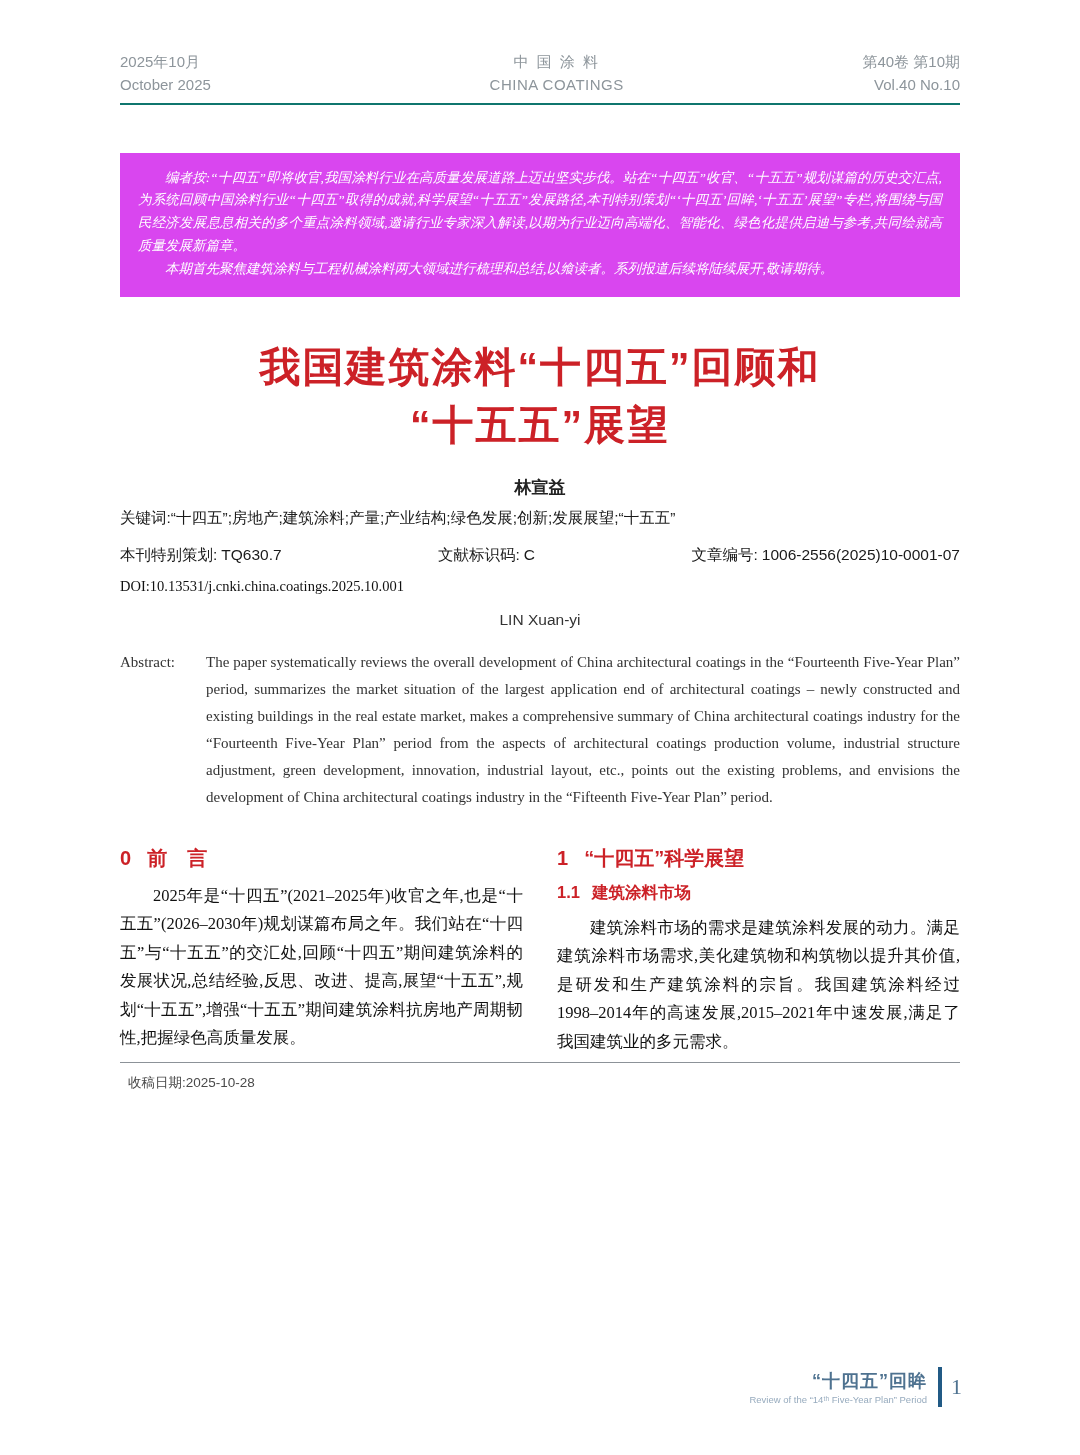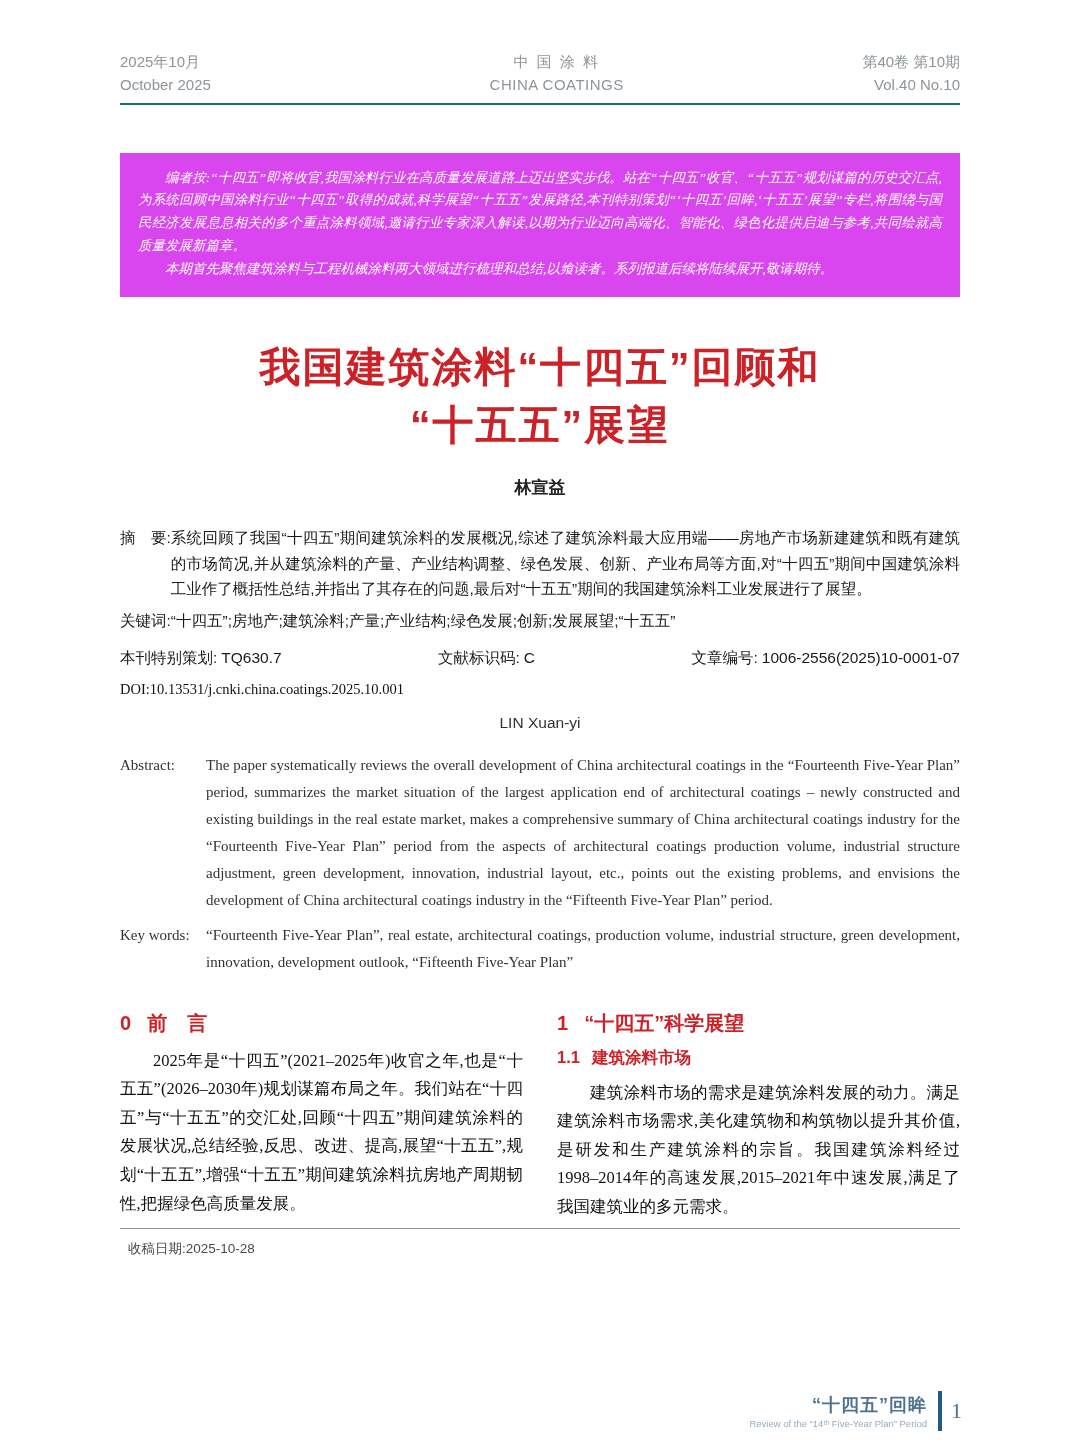--- a/index.html
+++ b/index.html
@@ -79,21 +79,21 @@
     font-size:16.5px; line-height:1.73; text-align:justify;
     text-indent:2em; color:#111;
   }
 
   
   .foot-rule { margin-top:6px; border-top:1.5px solid #8c9298; }
   .footnotes { padding:8px 0 0 8px; font-size:13.5px; color:#4a4a4a; line-height:1.85; }
 
   
   .page-footer {
-    position:absolute; right:118px; bottom:24px;
+    position:absolute; right:118px; bottom:48px;
     display:flex; align-items:center;
   }
   .pf-text { text-align:right; }
   .pf-cn { color:#4e7290; font-size:18px; font-weight:bold; letter-spacing:1px; }
   .pf-en { color:#97abbe; font-size:9.5px; margin-top:1px; }
   .pf-bar { width:4px; height:40px; background:#215a85; margin:0 9px 0 11px; }
   .pf-num { color:#4e7290; font-size:22px; font-family:"Liberation Serif", serif; }
 </style>
 </head>
 <body>
@@ -120,24 +120,20 @@
     <p>本期首先聚焦建筑涂料与工程机械涂料两大领域进行梳理和总结,以飨读者。系列报道后续将陆续展开,敬请期待。</p>
   </section>
 
   <h1 class="title-cn">
     <div>我国建筑涂料“十四五”回顾和</div>
     <div>“十五五”展望</div>
   </h1>
 
   <div class="author-cn">林宣益</div>
 
-  <div class="abstract-cn hang">
-    <span class="hang-label">摘　要:</span>
-    <span class="hang-text">系统回顾了我国“十四五”期间建筑涂料的发展概况,综述了建筑涂料最大应用端——房地产市场新建建筑和既有建筑的市场简况,并从建筑涂料的产量、产业结构调整、绿色发展、创新、产业布局等方面,对“十四五”期间中国建筑涂料工业作了概括性总结,并指出了其存在的问题,最后对“十五五”期间的我国建筑涂料工业发展进行了展望。</span>
-  </div>
 
   <div class="keywords-cn hang">
     <span class="hang-label">关键词:</span>
     <span class="hang-text">“十四五”;房地产;建筑涂料;产量;产业结构;绿色发展;创新;发展展望;“十五五”</span>
   </div>
 
   <div class="meta-row">
     <span>
       <span>本刊特别策划:</span><span class="v">TQ630.7</span>
     </span>
@@ -152,24 +148,20 @@
   <div class="doi">DOI:10.13531/j.cnki.china.coatings.2025.10.001</div>
 
 
   <div class="author-en">LIN Xuan-yi</div>
 
   <div class="abstract-en hang">
     <span class="hang-label">Abstract:</span>
     <span class="hang-text">The paper systematically reviews the overall development of China architectural coatings in the “Fourteenth Five-Year Plan” period, summarizes the market situation of the largest application end of architectural coatings – newly constructed and existing buildings in the real estate market, makes a comprehensive summary of China architectural coatings industry for the “Fourteenth Five-Year Plan” period from the aspects of architectural coatings production volume, industrial structure adjustment, green development, innovation, industrial layout, etc., points out the existing problems, and envisions the development of China architectural coatings industry in the “Fifteenth Five-Year Plan” period.</span>
   </div>
 
-  <div class="keywords-en hang">
-    <span class="hang-label">Key words:</span>
-    <span class="hang-text">“Fourteenth Five-Year Plan”, real estate, architectural coatings, production volume, industrial structure, green development, innovation, development outlook, “Fifteenth Five-Year Plan”</span>
-  </div>
 
   <div class="columns">
     <div class="col">
       <div class="sec-head">
         <span class="num">0</span><span>前　言</span>
       </div>
       <p class="body">2025年是“十四五”(2021–2025年)收官之年,也是“十五五”(2026–2030年)规划谋篇布局之年。我们站在“十四五”与“十五五”的交汇处,回顾“十四五”期间建筑涂料的发展状况,总结经验,反思、改进、提高,展望“十五五”,规划“十五五”,增强“十五五”期间建筑涂料抗房地产周期韧性,把握绿色高质量发展。</p>
     </div>
     <div class="col">
       <div class="sec-head">

